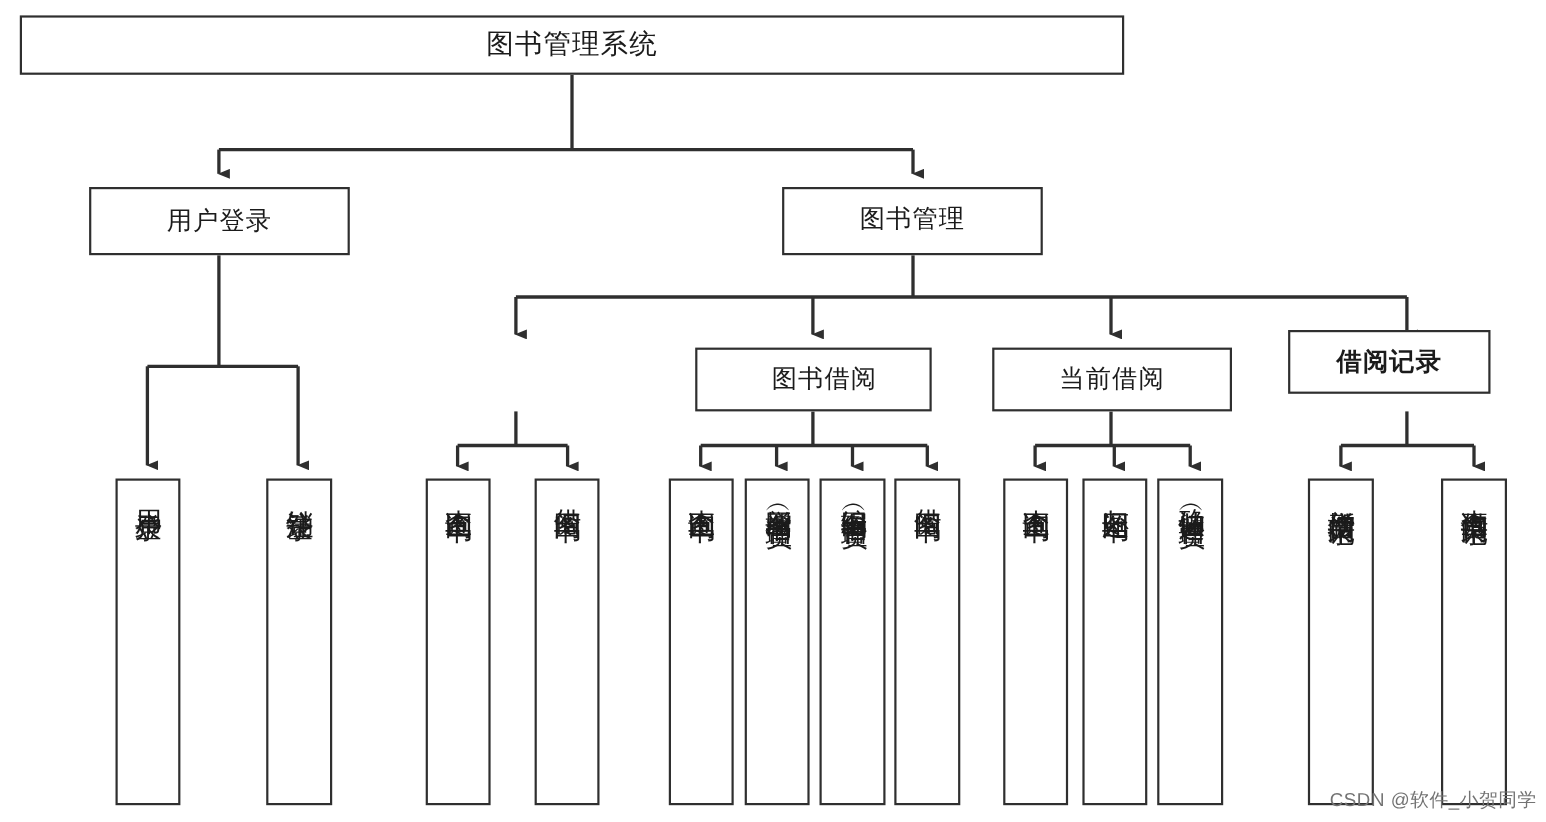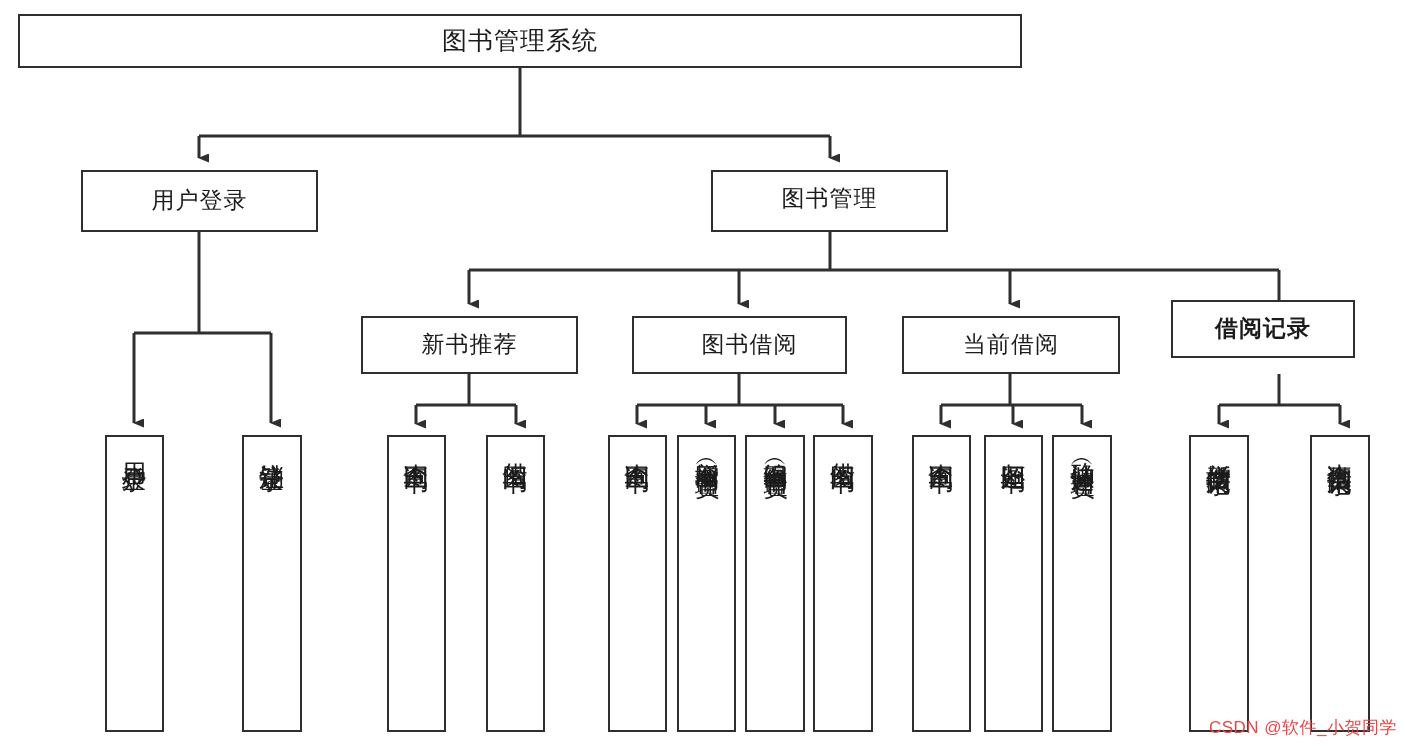--- a/index.html
+++ b/index.html
@@ -61,21 +61,21 @@
     font-size: 24px;
   }
   #root-node .label {
     font-size: 25px;
   }
   .watermark {
     position: absolute;
     right: 8px;
     bottom: 8px;
     font-size: 17px;
-    color: #ef4444;
+    color: #737373;
     white-space: nowrap;
     letter-spacing: 0.5px;
   }
 </style>
 </head>
 <body>
 
 <div id="canvas">
 
   <svg class="edges" viewBox="0 0 1405 747">
@@ -132,23 +132,20 @@
     <span class="label">图书管理系统</span>
   </div>
 
   <div class="node horizontal" id="node-user-login" style="left: 81px; top: 170px; width: 237px; height: 62px;">
     <span class="label">用户登录</span>
   </div>
   <div class="node horizontal" id="node-book-management" style="left: 711px; top: 170px; width: 237px; height: 62px; font-family: Liberation Mono, monospace;">
     <span class="label">图书管理</span>
   </div>
 
-  <div class="node horizontal" id="node-new-book-recommend" style="left: 361px; top: 316px; width: 217px; height: 58px;">
-    <span class="label">新书推荐</span>
-  </div>
   <div class="node horizontal" id="node-book-borrow" style="left: 632px; top: 316px; width: 215px; height: 58px; padding-left: 20px;">
     <span class="label">图书借阅</span>
   </div>
   <div class="node horizontal" id="node-current-borrow" style="left: 902px; top: 316px; width: 218px; height: 58px;">
     <span class="label">当前借阅</span>
   </div>
   <div class="node horizontal" id="node-borrow-record" style="left: 1171px; top: 300px; width: 184px; height: 58px; font-weight: bold;">
     <span class="label">借阅记录</span>
   </div>
 

